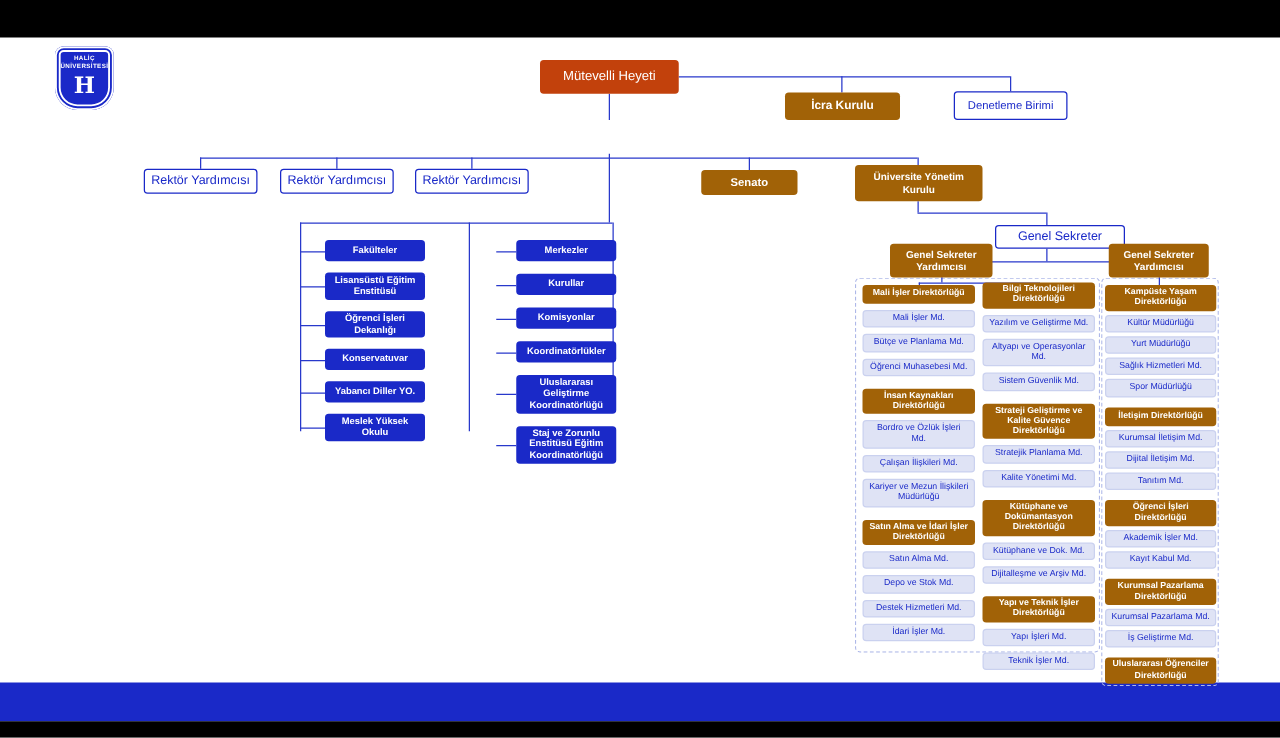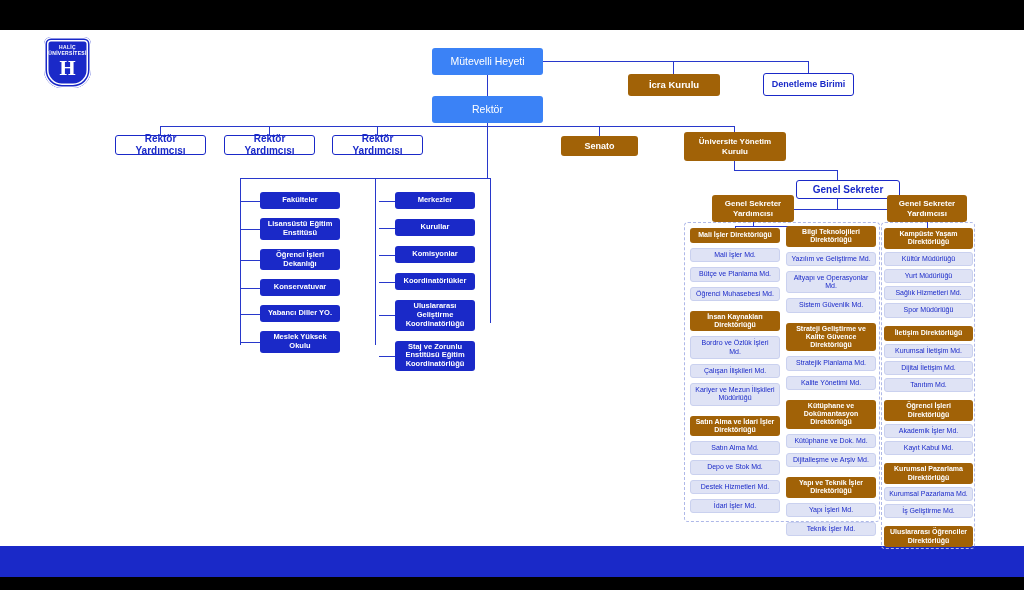--- a/index.html
+++ b/index.html
@@ -10,23 +10,23 @@
   .bar-footer{position:absolute;left:0;top:546px;width:1024px;height:31px;background:#1a29c8}
   .bar-bottom{position:absolute;left:0;top:577px;width:1024px;height:13px;background:#000}
 
   .ln{position:absolute;background:#2838cb;z-index:1}
   .hl{height:1px}
   .vl{width:1px}
 
   .box{display:flex;align-items:center;justify-content:center;text-align:center;
        border-radius:3px;line-height:1.18;padding:2px 4px}
   .abs{position:absolute;z-index:2}
-  .gray{background:#3b82f6;color:#fff;font-size:10.5px}
+  .gray{background:#c2410c;color:#fff;font-size:10.5px}
   .p{background:#a16207;color:#fff;font-weight:600}
-  .outline{background:#fff;border:1px solid #1a29c8;color:#1a29c8;font-weight:700}
+  .outline{background:#fff;border:1px solid #1a29c8;color:#1a29c8;font-weight:400}
   .f8{font-size:8px}.f85{font-size:10px}.f9{font-size:9px}.f95{font-size:9.5px}
 
   .frame{position:absolute;border:1px dashed #aeb8e8;border-radius:4px;z-index:0}
 
   .acol{position:absolute;display:flex;flex-direction:column;z-index:2}
   .acol .box{position:relative;background:#1a29c8;color:#fff;font-size:7.5px;font-weight:600;min-height:17px}
   .acol .box::before{content:"";position:absolute;top:50%;height:1px;background:#2838cb}
   .sw20 .box::before{left:-20px;width:20px}
   .sw16 .box::before{left:-16px;width:16px}
   .sw15 .box::before{left:-15px;width:15px}
@@ -85,21 +85,20 @@
   <div class="ln hl" style="left:753px;top:209px;width:174px"></div>
   <div class="ln vl" style="left:753px;top:209px;height:13px"></div>
   <div class="ln vl" style="left:927px;top:209px;height:13px"></div>
   <div class="ln vl" style="left:753px;top:222px;height:4px"></div>
   <div class="ln hl" style="left:735px;top:226px;width:96px"></div>
   <div class="ln vl" style="left:735px;top:226px;height:4px"></div>
   <div class="ln vl" style="left:831px;top:226px;height:4px"></div>
   <div class="ln vl" style="left:927px;top:222px;height:8px"></div>
 
   <div class="box abs gray" style="left:432px;top:48px;width:111px;height:27px">Mütevelli Heyeti</div>
-  <div class="box abs gray" style="left:432px;top:96px;width:111px;height:27px">Rektör</div>
   <div class="box abs p f95" style="left:628px;top:74px;width:92px;height:22px">İcra Kurulu</div>
   <div class="box abs outline f9" style="left:763px;top:73px;width:91px;height:23px">Denetleme Birimi</div>
 
   <div class="box abs outline f85" style="left:115px;top:135px;width:91px;height:20px">Rektör Yardımcısı</div>
   <div class="box abs outline f85" style="left:224px;top:135px;width:91px;height:20px">Rektör Yardımcısı</div>
   <div class="box abs outline f85" style="left:332px;top:135px;width:91px;height:20px">Rektör Yardımcısı</div>
   <div class="box abs p f9" style="left:561px;top:136px;width:77px;height:20px">Senato</div>
   <div class="box abs p f8" style="left:684px;top:132px;width:102px;height:29px">Üniversite Yönetim Kurulu</div>
 
   <div class="box abs outline f85" style="left:796px;top:180px;width:104px;height:19px">Genel Sekreter</div>
@@ -108,21 +107,21 @@
 
   <div class="acol gapA sw20" style="left:260px;top:192px;width:80px">
     <div class="box">Fakülteler</div>
     <div class="box">Lisansüstü Eğitim Enstitüsü</div>
     <div class="box">Öğrenci İşleri Dekanlığı</div>
     <div class="box">Konservatuvar</div>
     <div class="box">Yabancı Diller YO.</div>
     <div class="box">Meslek Yüksek Okulu</div>
   </div>
 
-  <div class="acol gapB sw16" style="left:395px;top:192px;width:80px">
+  <div class="acol gapB sw16" style="left:413px;top:192px;width:80px">
     <div class="box">Merkezler</div>
     <div class="box">Kurullar</div>
     <div class="box">Komisyonlar</div>
     <div class="box">Koordinatörlükler</div>
     <div class="box">Uluslararası Geliştirme Koordinatörlüğü</div>
     <div class="box">Staj ve Zorunlu Enstitüsü Eğitim Koordinatörlüğü</div>
   </div>
 
 
   <div class="dcol g5" style="left:690px;top:228px;width:90px">

